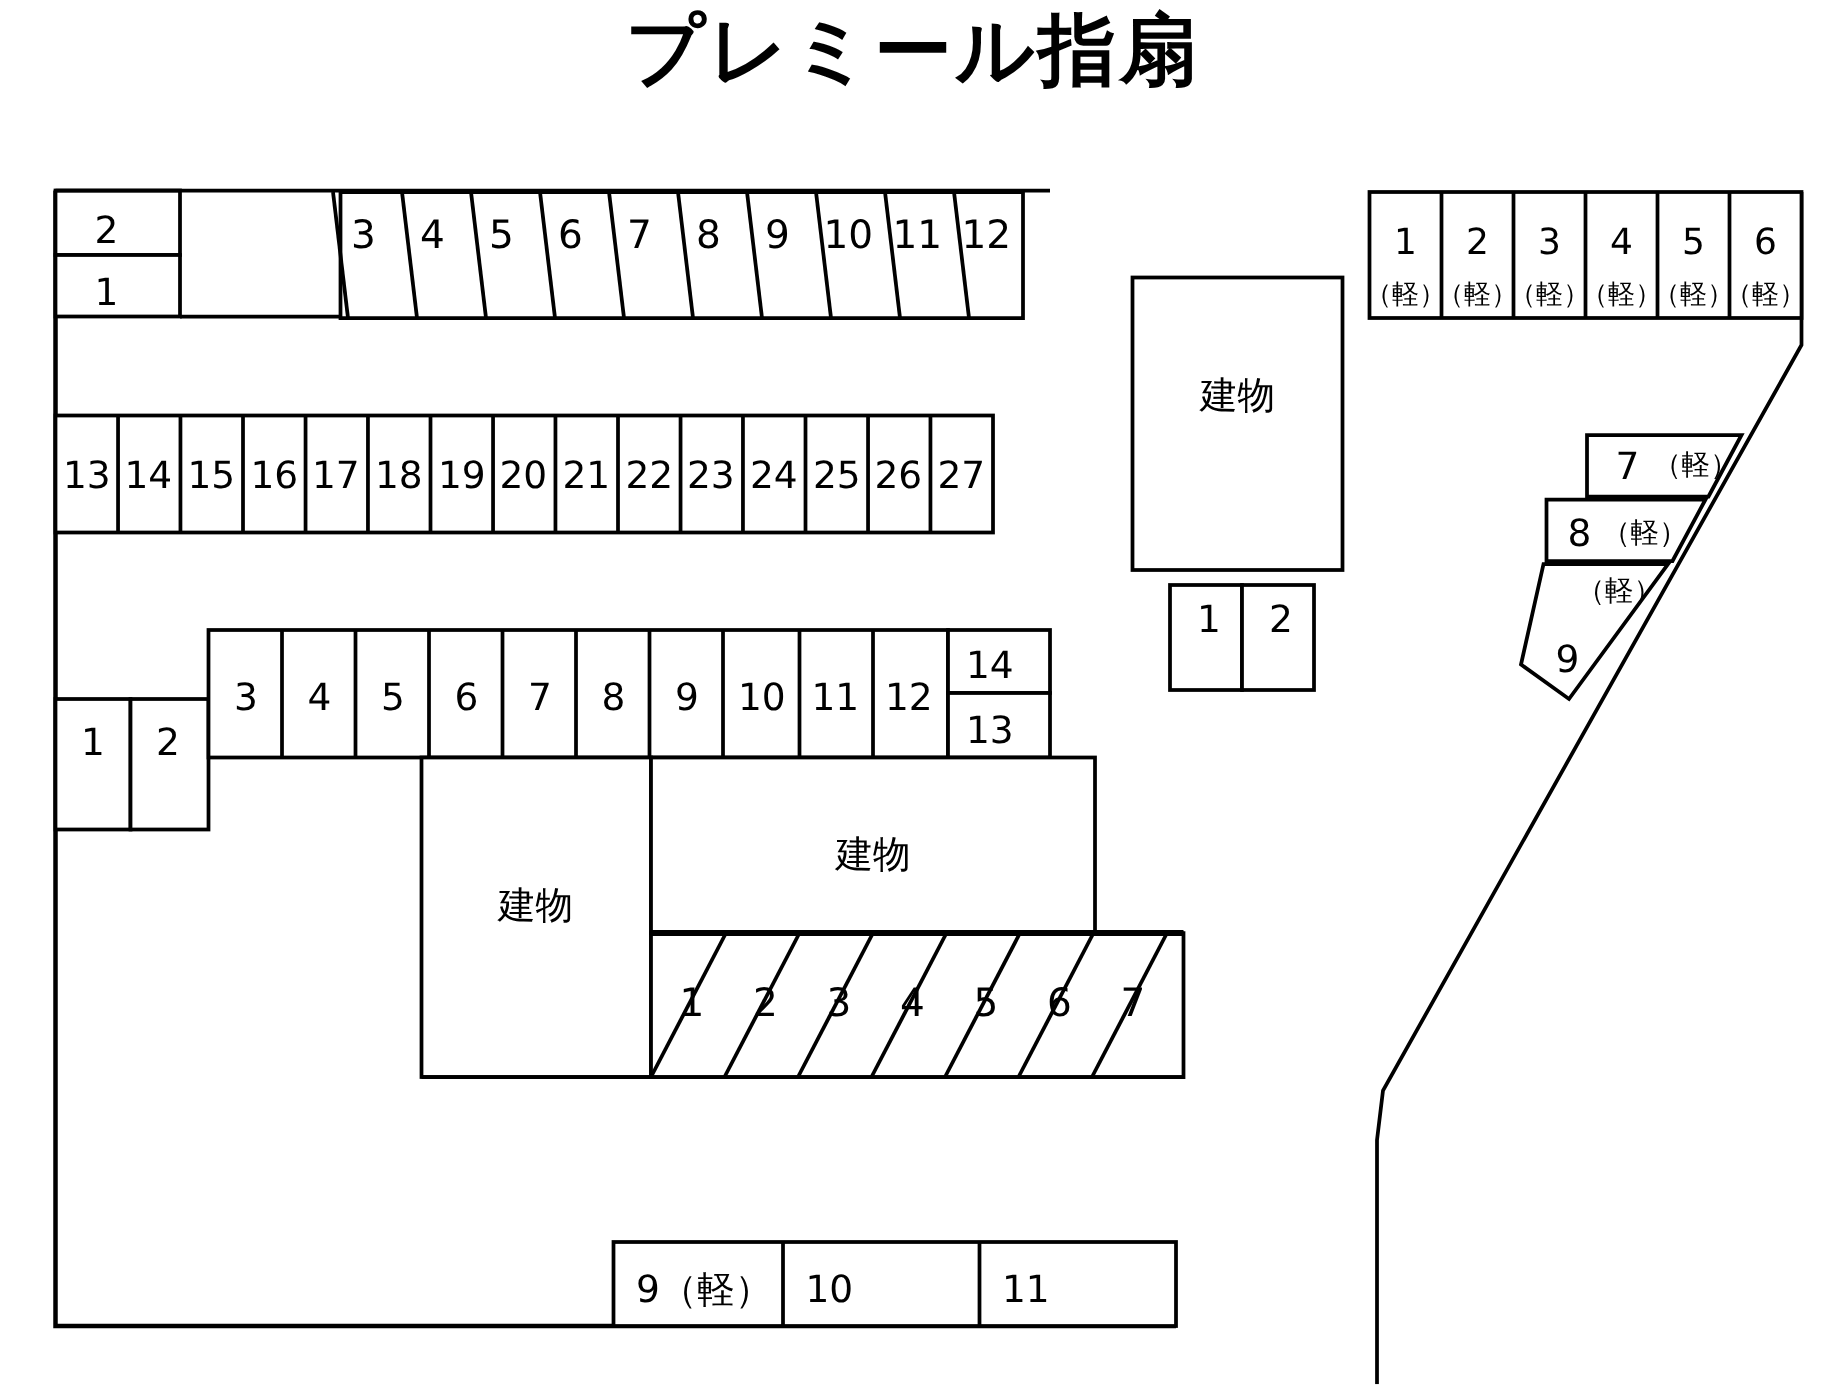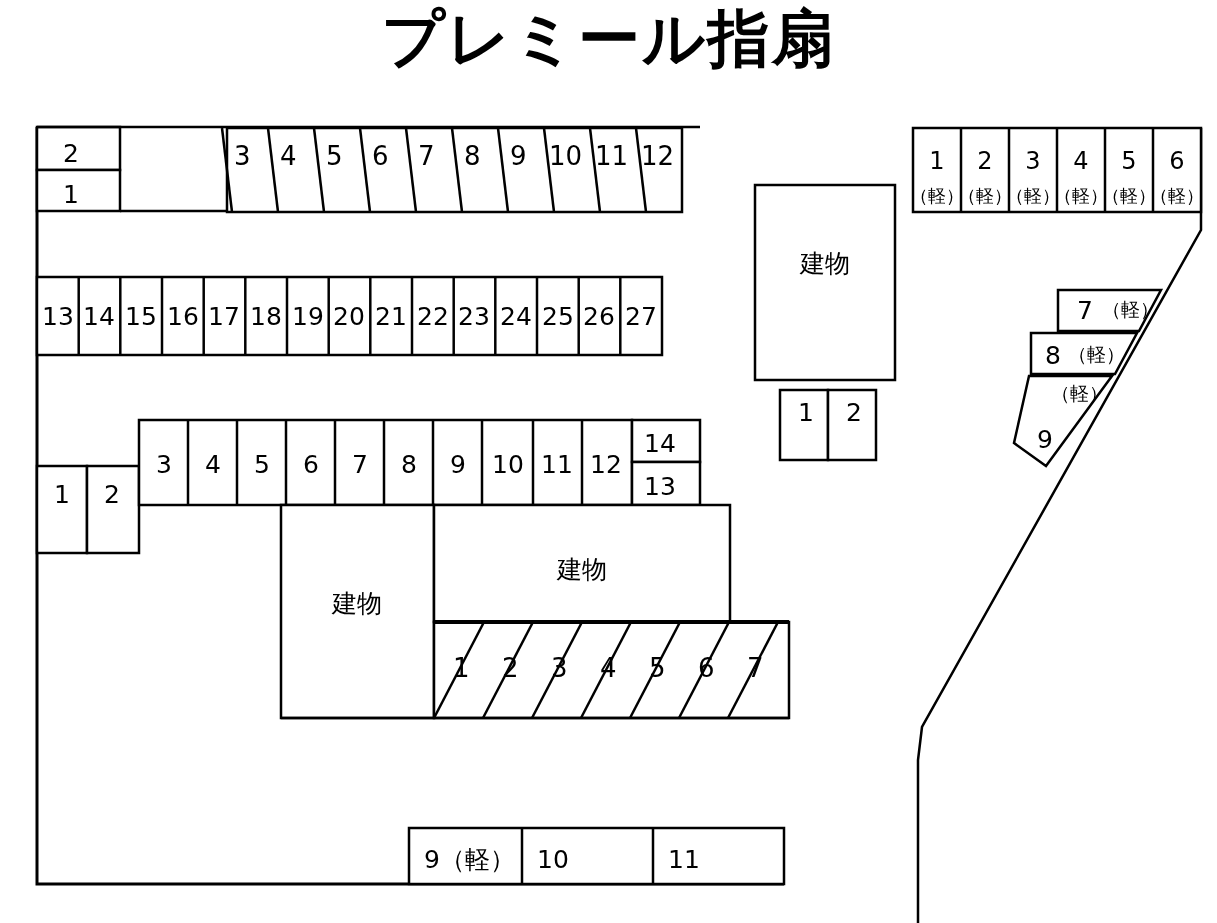--- a/index.html
+++ b/index.html
@@ -17,21 +17,21 @@
     height: 923px;
     background: #ffffff;
     overflow: hidden;
   }
   #title {
     position: absolute;
     left: 0;
     top: 8px;
     width: 1217px;
     text-align: center;
-    font-size: 62px;
+    font-size: 52px;
     font-weight: 700;
     letter-spacing: 2px;
     line-height: 1;
     font-family: "DejaVu Sans", "Liberation Sans", sans-serif;
   }
   #plan {
     position: absolute;
     left: 0;
     top: 0;
   }

